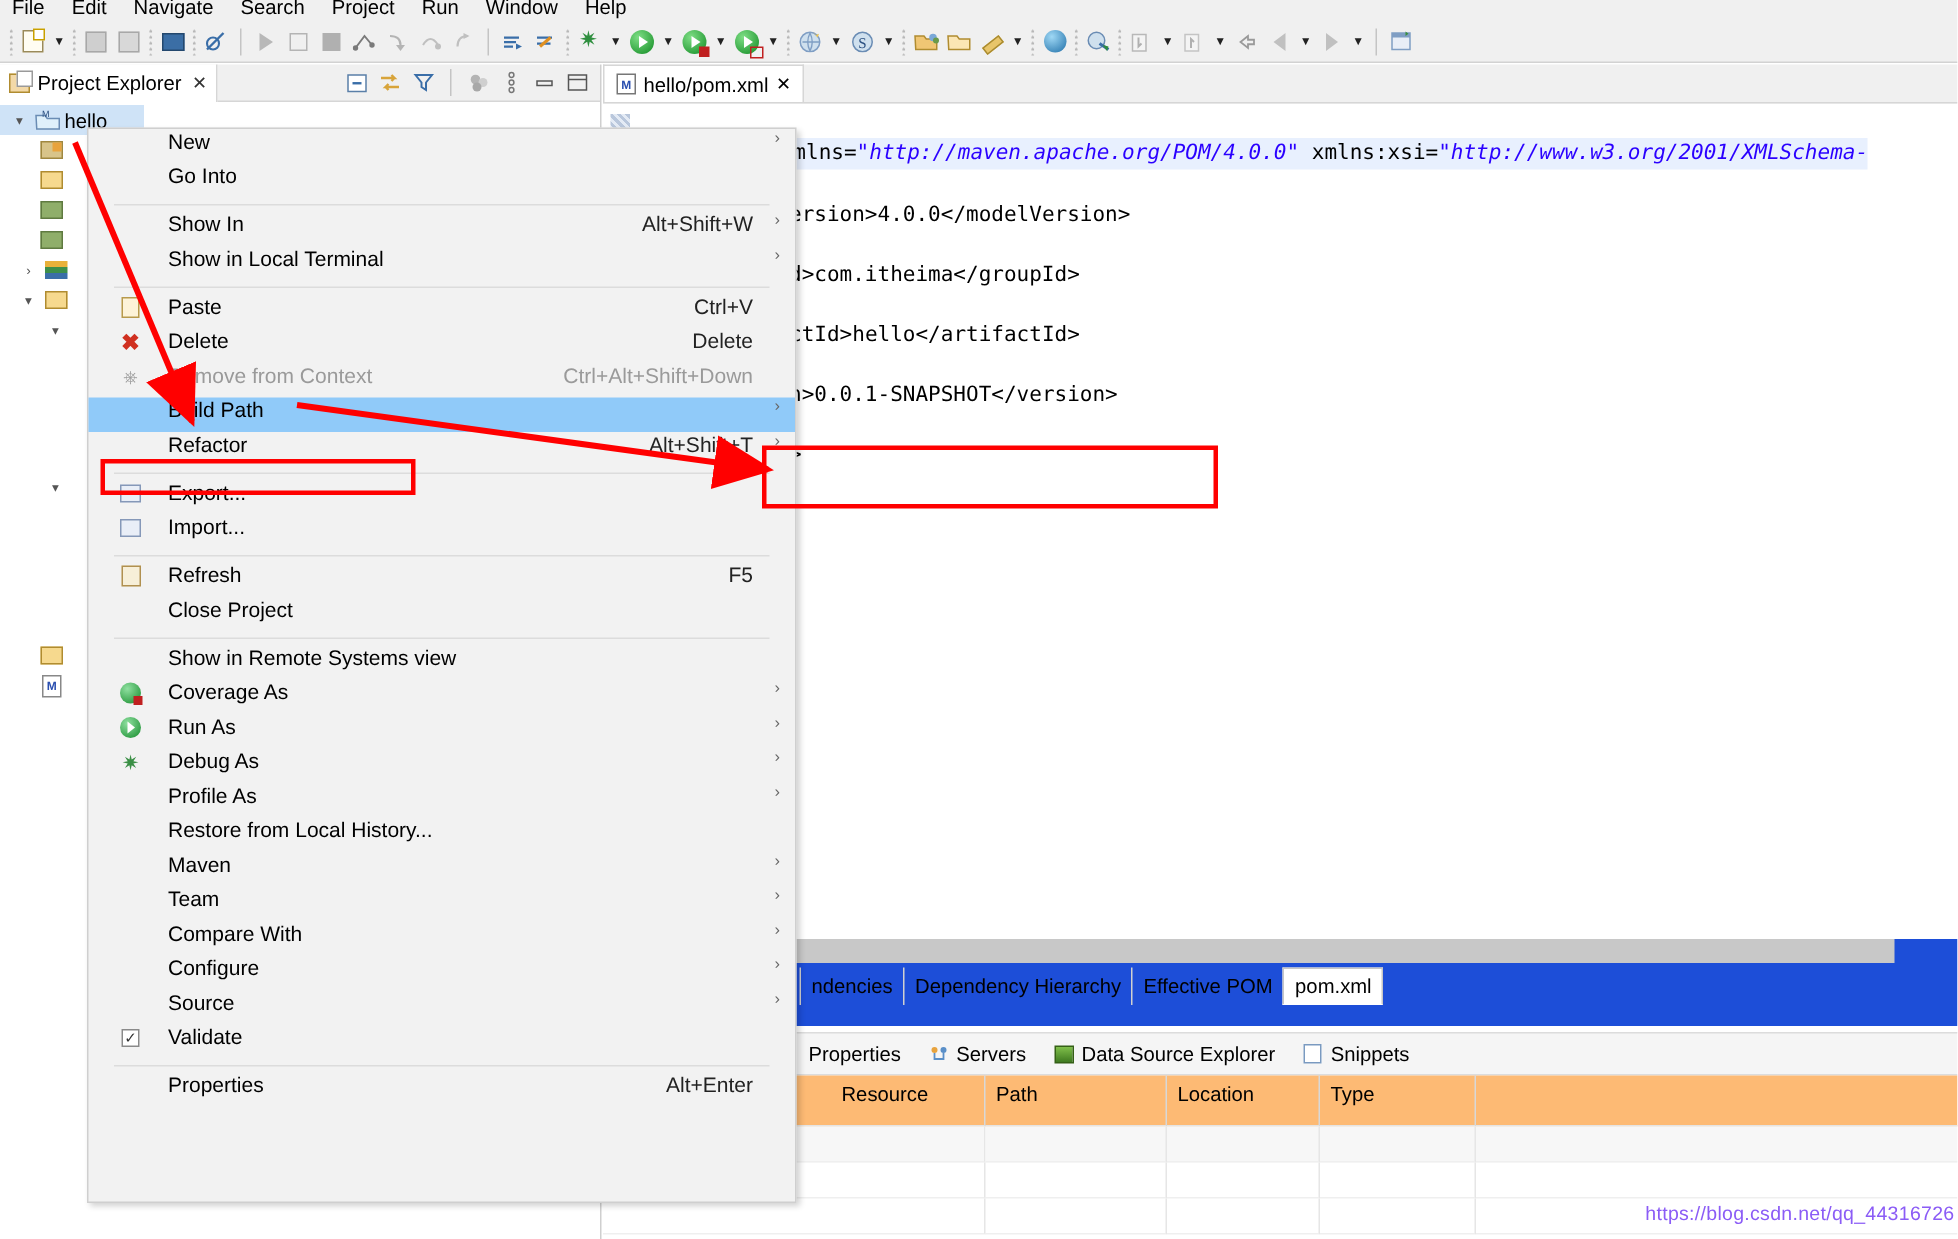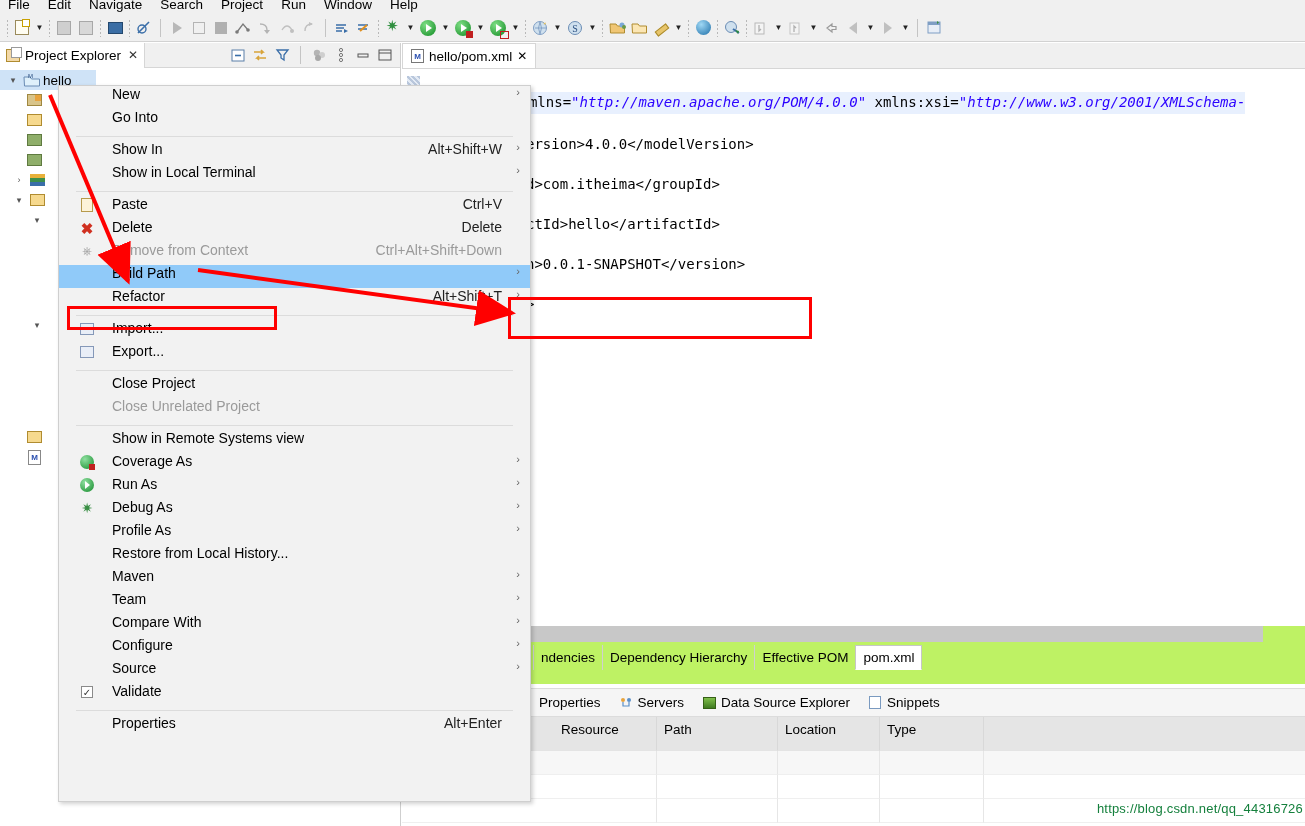--- a/index.html
+++ b/index.html
@@ -126,21 +126,21 @@
   .xm-attr { color: #000000; }
   .xm-val { color: #2a00ff; font-style: italic; }
   .xm-txt { color: #000000; }
   .hl-line { background: #e8f0fe; }
   .fold-mark { position:absolute; left:0; top:0; width:13px; height:13px;
     background: repeating-linear-gradient(45deg,#b9c7dc 0 2px,#e4ebf5 2px 4px); }
 
   
   .maven-tabs {
     position: absolute; left: 402px; top: 626px; width: 903px; height: 58px;
-    background: #bef264;
+    background: #1d4ed8;
   }
   .gray-bar { position:absolute; left:33px; top:0; width:828px; height:16px; background:#c8c8c8; }
   .mt-row { position:absolute; left:0; top:18px; height:26px; display:flex; align-items:flex-end; }
   .mt-tab { height:25px; padding:0 7px; display:flex; align-items:center; font-size:13.5px;
     border-left:1px solid #d0d0d0; }
   .mt-tab.active { border:1px solid #c6c6c6; border-bottom:1px solid #fff; background:#fff;}
 
   .view-tabs {
     position: absolute; left: 402px; top: 688px; width: 903px; height: 28px;
     background: #f5f5f5; border-top: 1px solid #dcdcdc; display:flex; align-items:center;
@@ -148,31 +148,31 @@
   .vt { display:flex; align-items:center; gap:5px; padding: 0 9px; font-size:13.5px; height:27px; }
   .vt-ico { width:14px; height:13px; display:inline-flex;align-items:center;justify-content:center;}
   .dse-ico{width:13px;height:12px;background:linear-gradient(#7fbf4a,#3f7a20);border:1px solid #356016;}
   .snip-ico{width:12px;height:13px;background:#fff;border:1px solid #7a9ac0;}
 
   
   .prob {
     position: absolute; left: 402px; top: 716px; width: 903px; height: 110px;
     background: #ffffff; border-top: 1px solid #dcdcdc;
   }
-  .prob-head { display:flex; height:34px; background:#e5e5e5; }
+  .prob-head { display:flex; height:34px; background:#fdba74; }
   .ph { border-right:1px solid #d8d8d8; border-bottom:1px solid #e4e4e4;
     font-size:13.5px; padding:5px 7px; display:flex; align-items:flex-start; }
   .prob-rows { }
   .pr { display:flex; height:24px; }
   .pc { border-right:1px solid #e6e6e6; border-bottom:1px solid #efefef; }
   .pr.alt .pc { background:#f7f7f7; }
   .sort-caret { font-size:10px; color:#555; margin-left:70px; }
 
   .watermark {
-    position:absolute; right: 2px; bottom: 10px; color:#15803d; font-size:13px;
+    position:absolute; right: 2px; bottom: 10px; color:#8b5cf6; font-size:13px;
     font-family:"Liberation Sans", sans-serif; letter-spacing:0.2px;
   }
 
   
   .ctxmenu {
     position: absolute; left: 58px; top: 85px; width: 473px; height: 717px;
     background: #f2f2f2; border: 1px solid #cfcfcf;
     box-shadow: 2px 2px 4px rgba(0,0,0,0.18);
     font-size: 14px;
   }
@@ -706,37 +706,40 @@
       <span class="mlabel">Refactor</span>
       <span class="mkey">Alt+Shift+T</span>
       <span class="marrow">›</span>
     </div>
     <div class="msep"></div>
 
     <div class="mi">
       <span class="mico">
           <span class="ic-imp"></span>
         </span>
+      <span class="mlabel">Export...</span>
+    </div>
+    <div class="mi">
+      <span class="mico">
+          <span class="ic-imp"></span>
+        </span>
       <span class="mlabel">Import...</span>
     </div>
-    <div class="mi">
-      <span class="mico">
-          <span class="ic-imp"></span>
-        </span>
-      <span class="mlabel">Export...</span>
-    </div>
     <div class="msep"></div>
 
     <div class="mi">
+      <span class="mico">
+          <span class="ic-refresh"></span>
+        </span>
+      <span class="mlabel">Refresh</span>
+      <span class="mkey">F5</span>
+    </div>
+    <div class="mi">
       <span class="mico"></span>
       <span class="mlabel">Close Project</span>
-    </div>
-    <div class="mi disabled">
-      <span class="mico"></span>
-      <span class="mlabel">Close Unrelated Project</span>
     </div>
     <div class="msep"></div>
 
     <div class="mi">
       <span class="mico"></span>
       <span class="mlabel">Show in Remote Systems view</span>
     </div>
     <div class="mi">
       <span class="mico">
           <span class="ic-cov"></span>

